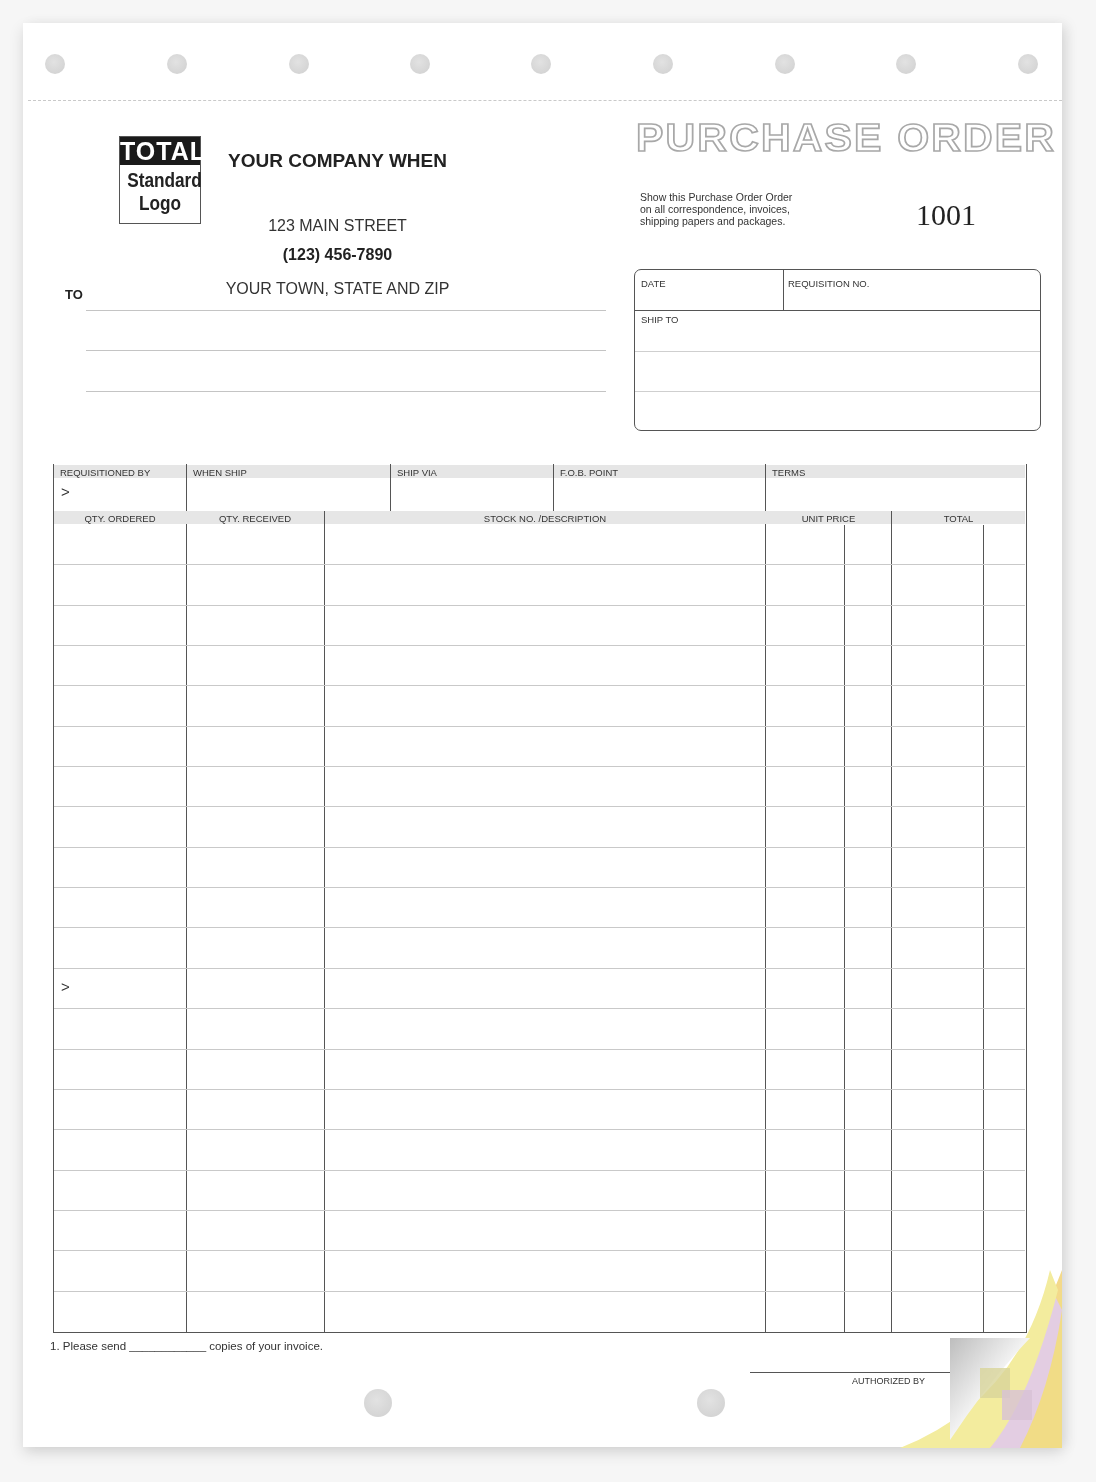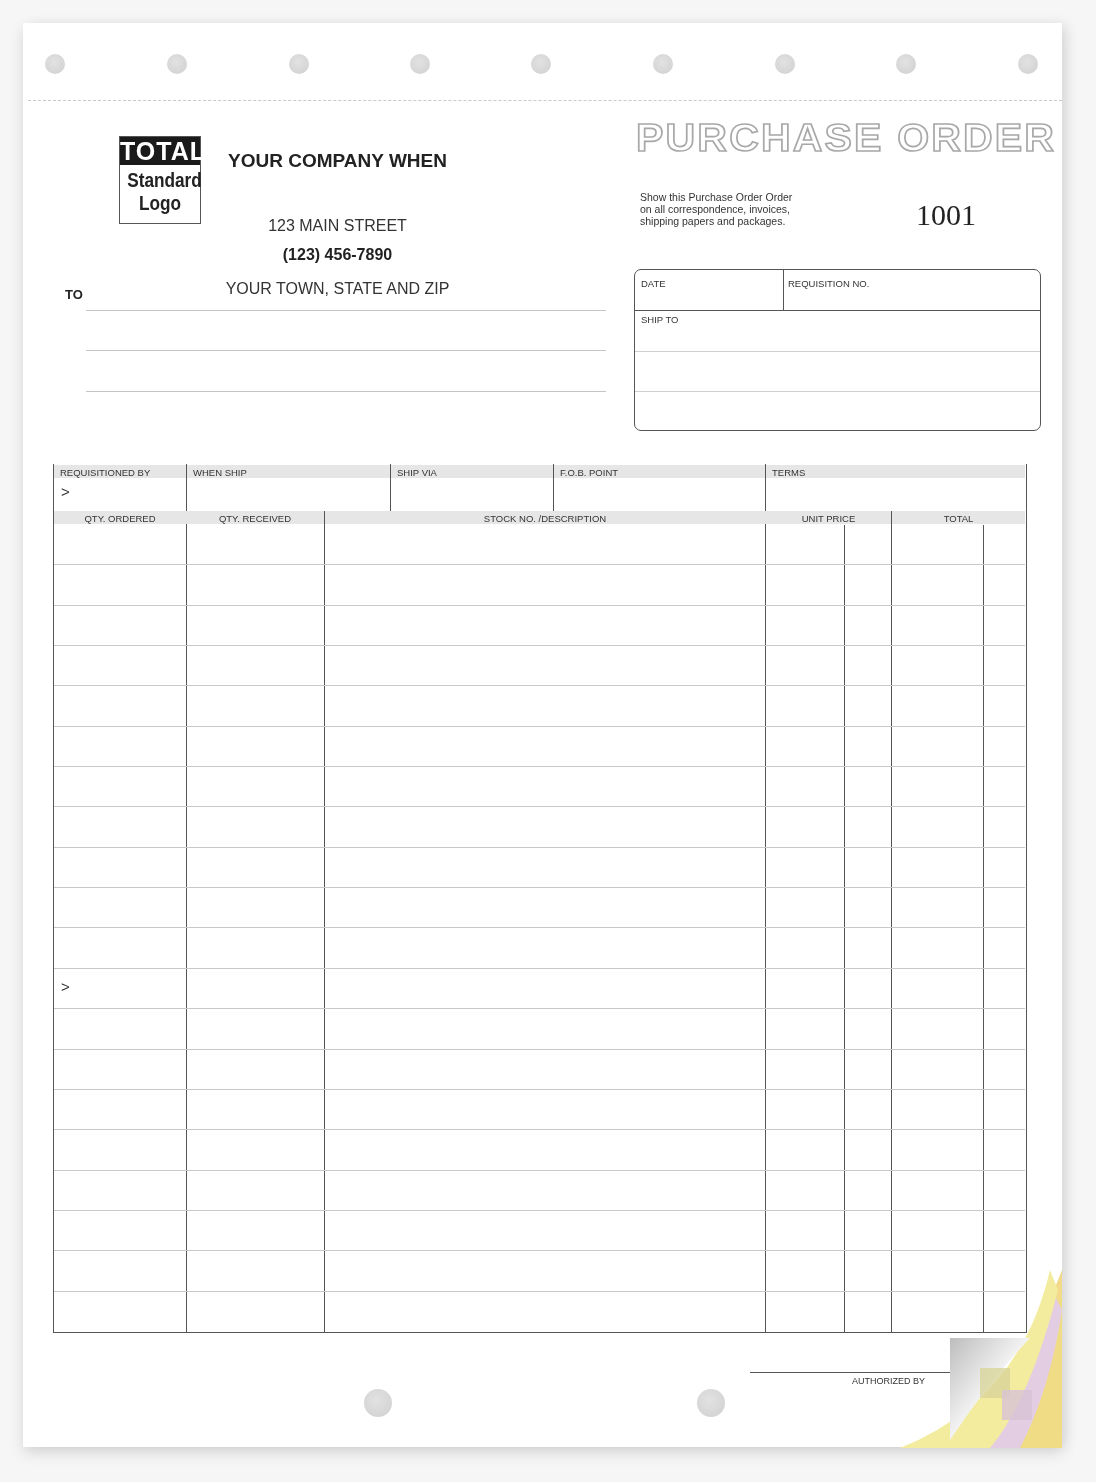--- a/index.html
+++ b/index.html
@@ -321,20 +321,21 @@
         <div class="abs" style="left: 712px; top: 0px; width: 78px; height: 40.35px;"></div>
         <div class="abs" style="left: 791px; top: 0px; width: 46px; height: 40.35px;"></div>
         <div class="abs" style="left: 838px; top: 0px; width: 91px; height: 40.35px;"></div>
         <div class="abs" style="left: 930px; top: 0px; width: 41px; height: 40.35px;"></div>
       </div>
     </div>
   <div class="caret" style="left:7px;top:514px;">&gt;</div>
 </div>
 
 <div class="terms">
+  <div>1. Please send ____________ copies of your invoice.</div>
 </div>
 
 <div class="auth-line"></div>
 <div class="auth-lbl">AUTHORIZED BY</div>
 
 <div class="hole" style="left:364px;top:1389px;width:28px;height:28px;"></div>
 <div class="hole" style="left:697px;top:1389px;width:28px;height:28px;"></div>
 
 <svg class="curl" viewBox="0 0 182 178">
   <defs>

